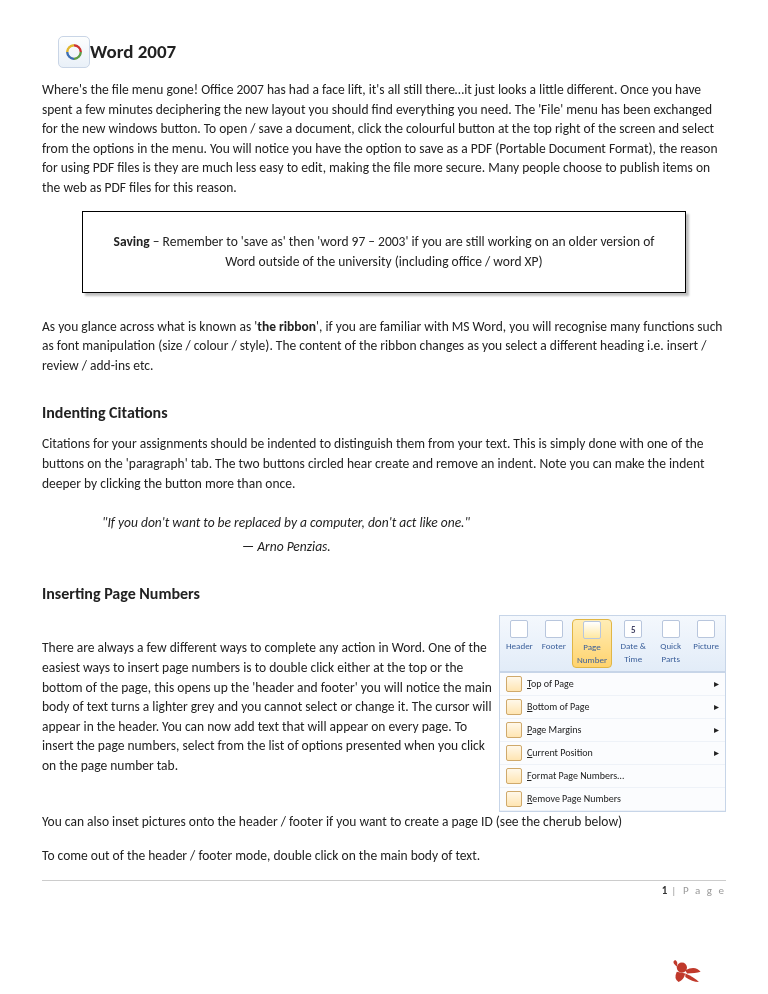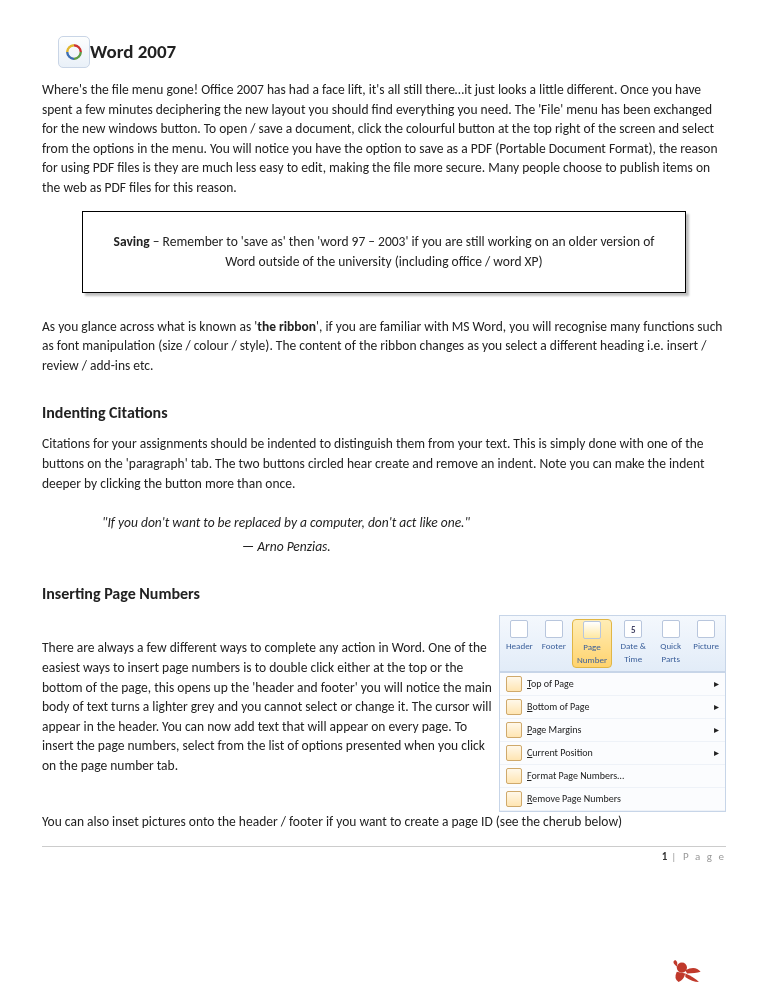--- a/index.html
+++ b/index.html
@@ -236,20 +236,21 @@
           </div>
       <div class="pn-menu-item">
             <div class="mi-icon"></div>
             <span><span class="u">R</span>emove Page Numbers</span>
           </div>
     </div>
   </div>
 </div>
 
 <p>You can also inset pictures onto the header / footer if you want to create a page ID (see the cherub below)</p>
+<p>To come out of the header / footer mode, double click on the main body of text.</p>
 
 <div class="footer">
   <b class="pn">1</b>| <span>P a g e</span>
 </div>
 
 <svg class="cherub" viewBox="0 0 40 34">
   <g fill="#c0392b">
     <ellipse cx="14" cy="13" rx="6" ry="6"></ellipse>
     <path d="M8 18 Q4 26 10 30 Q16 28 18 20 Z"></path>
     <path d="M18 16 Q30 10 36 18 Q30 20 20 20 Z"></path>

